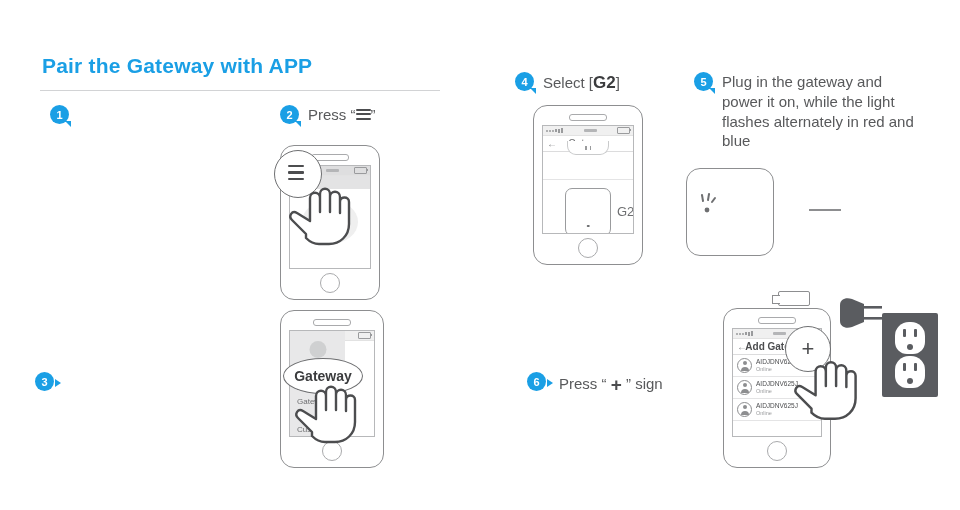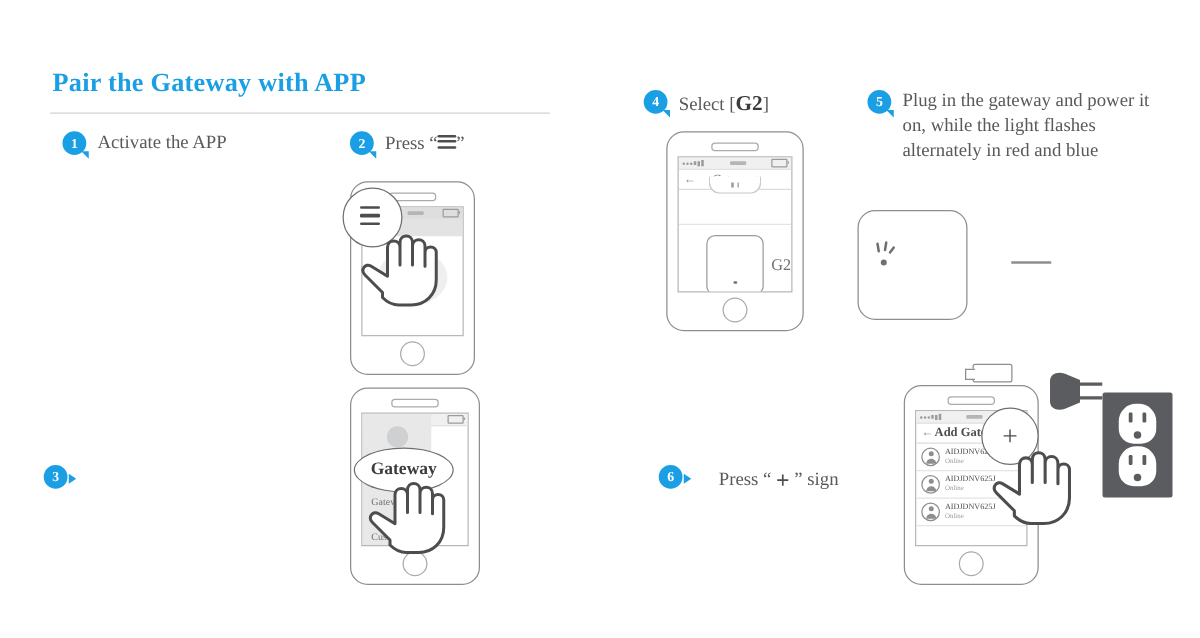--- a/index.html
+++ b/index.html
@@ -1,21 +1,21 @@
 <!DOCTYPE html>
 <html><head>
 <meta charset="utf-8">
 <style>
   html,body{margin:0;padding:0;}
   body{
     width:960px;height:510px;background:#ffffff;
     font-family:"Liberation Sans", sans-serif;
     color:#58595b;overflow:hidden;position:relative;
   }
-  .canvas{position:relative;width:960px;height:510px;font-family:Liberation Serif, serif;}
+  .canvas{position:relative;width:960px;height:510px;}
   .abs{position:absolute;}
 
   
   .title{
     left:42px;top:54px;font-size:21px;font-weight:bold;
     color:#1a9fe5;letter-spacing:.2px;white-space:nowrap;
   }
   .title-rule{
     left:40px;top:90px;width:400px;height:1px;background:#d2d3d5;
   }
@@ -181,21 +181,20 @@
 </head>
 <body>
 
 <div class="canvas">
 
   <div class="abs title">Pair the Gateway with APP</div>
   <div class="abs title-rule"></div>
 
   <div class="abs steprow" style="left:50px;top:105px;">
     <div class="badge">1</div>
-    <div class="steptext">Activate the APP</div>
   </div>
 
   <div class="abs steprow" style="left:280px;top:105px;">
     <div class="badge">2</div>
     <div class="steptext">
       <span>Press</span>
       <span class="q">“</span><span class="ham-inline"><i></i><i></i><i></i></span><span class="q">”</span>
     </div>
   </div>
 
@@ -350,21 +349,21 @@
     </div>
     <div class="socket" style="bottom:9px;">
       <span class="sl a"></span>
         <span class="sl b"></span>
         <span class="sr"></span>
     </div>
   </div>
 
   <div class="abs steprow" style="left:527px;top:372px;">
     <div class="badge arrow">6</div>
-    <div class="steptext" style="margin-left:20px;">
+    <div class="steptext" style="margin-left:4px;">
       <span>Press</span>
       <span class="q">“</span>
       <span class="plus-inline">+</span>
       <span class="q">”</span>
       <span>sign</span>
     </div>
   </div>
 
   <div class="abs phone" style="left:723px;top:308px;width:108px;height:160px;">
     <div class="speaker"></div>

